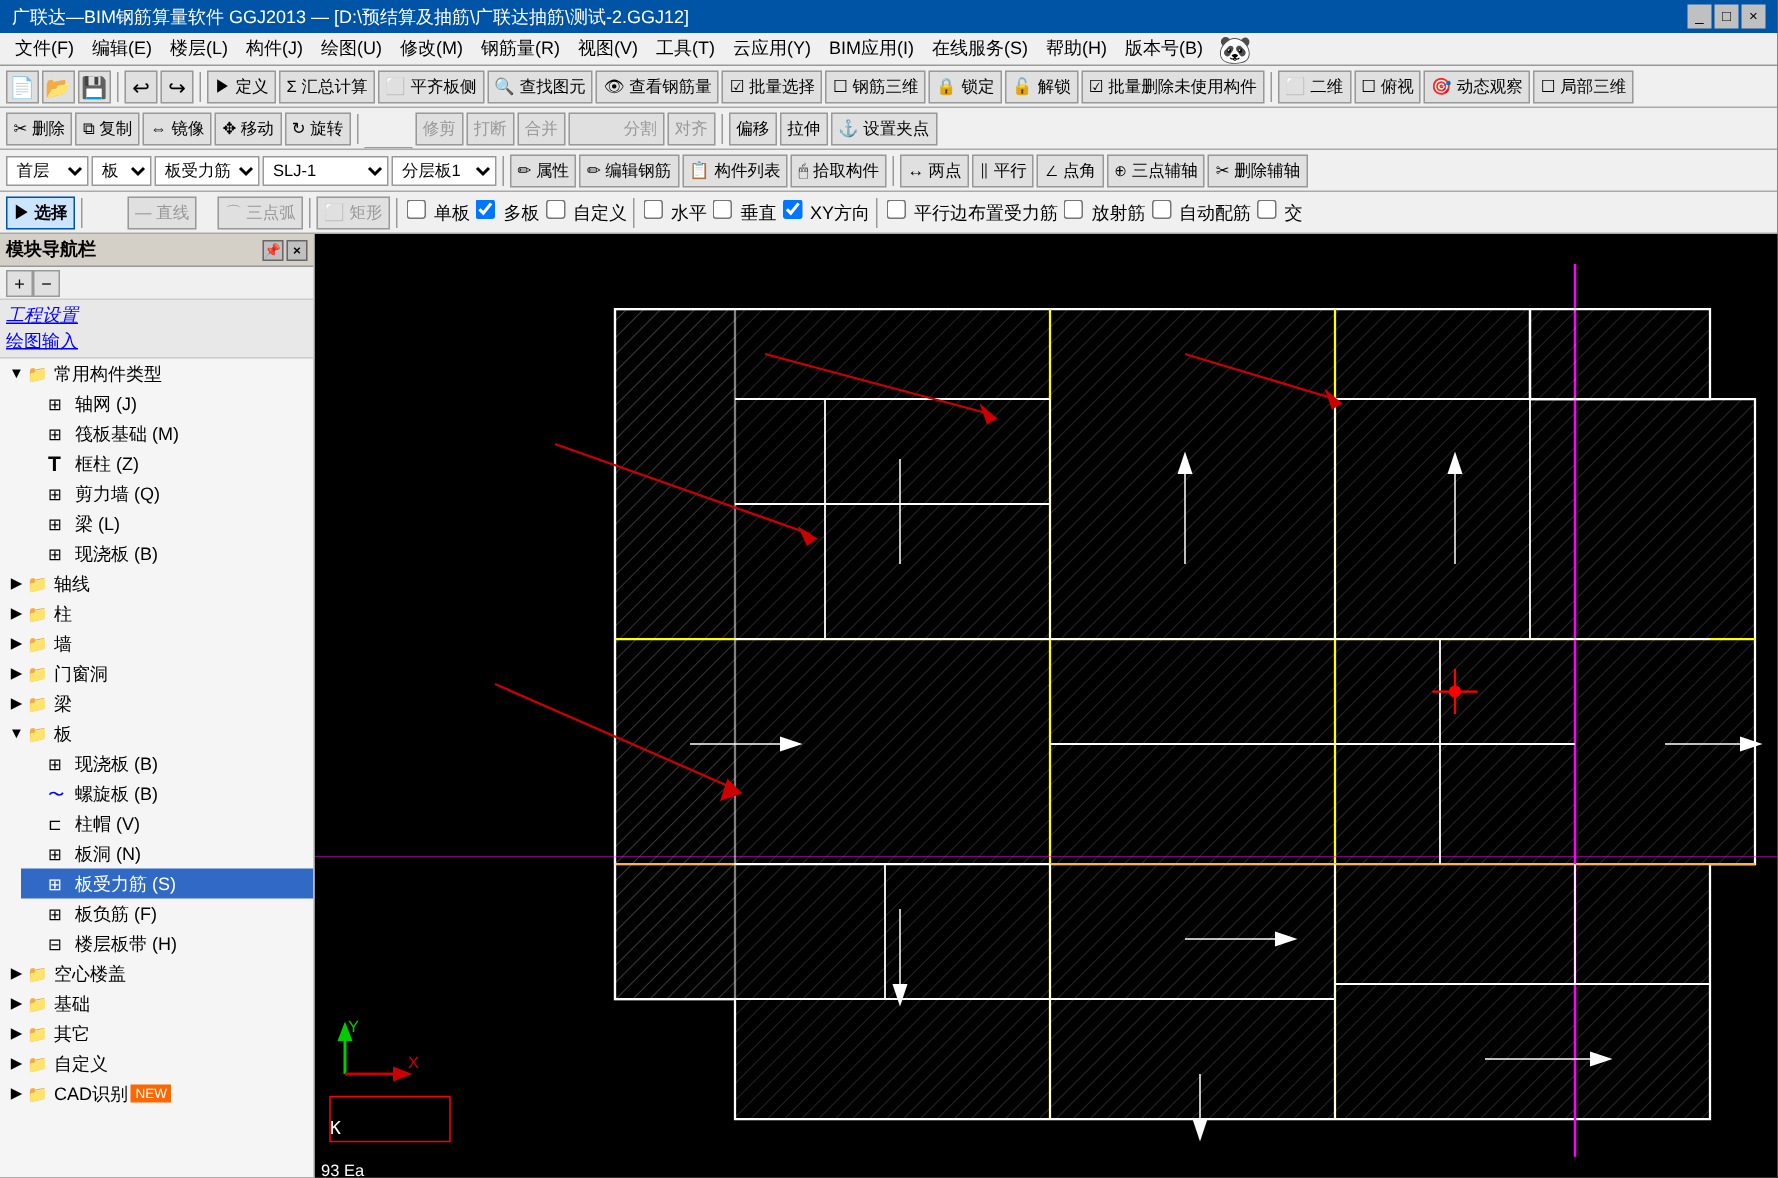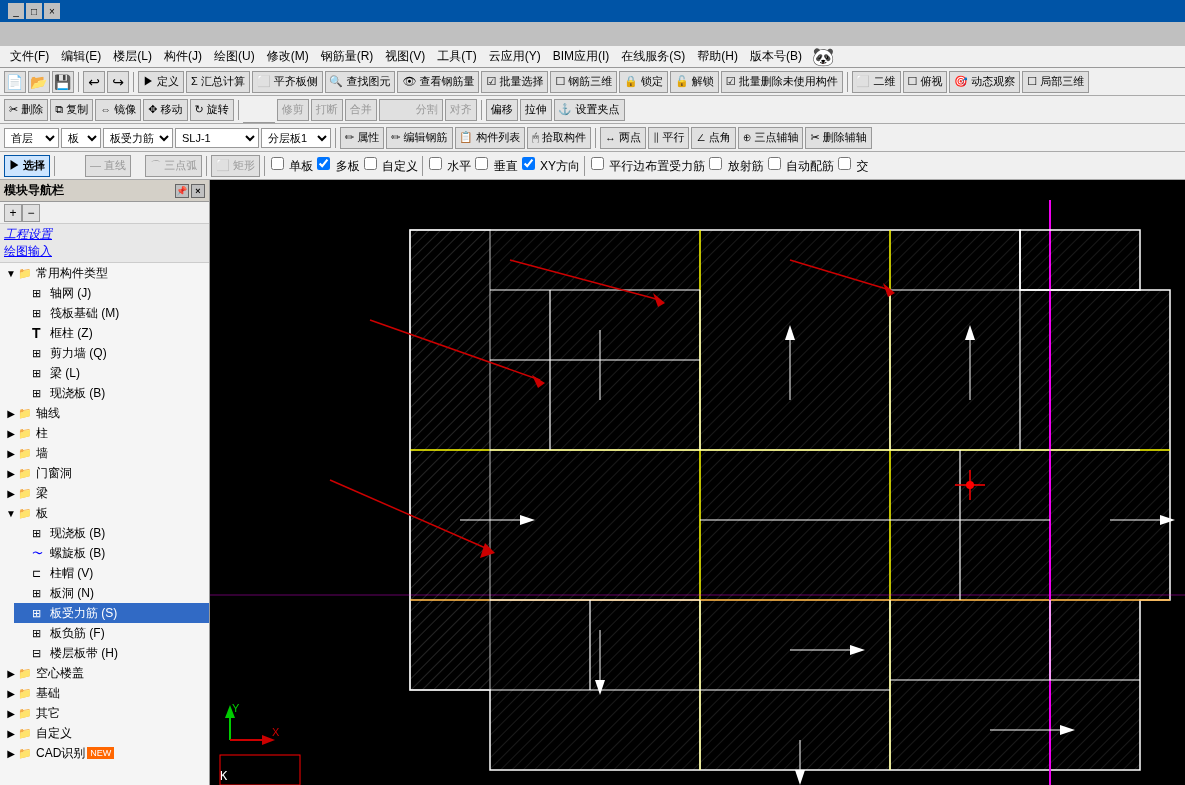--- a/index.html
+++ b/index.html
@@ -36,21 +36,20 @@
 
     
     #menu-bar {
       background: #f0f0f0;
       height: 22px;
       display: flex;
       align-items: center;
       padding: 0 4px;
       border-bottom: 1px solid #999;
       font-size: 12px;
-      margin-top: 24px;
     }
     .menu-item {
       padding: 2px 6px;
       cursor: pointer;
       white-space: nowrap;
     }
 
     
     .toolbar-row {
       background: #f0f0f0;
@@ -192,20 +191,21 @@
       bottom: 4px;
       left: 4px;
       color: white;
       font-size: 11px;
     }
   </style>
 </head>
 <body>
 
 <div id="title-bar">
+  <span class="title-text">广联达—BIM钢筋算量软件 GGJ2013 — [D:\预结算及抽筋\广联达抽筋\测试-2.GGJ12]</span>
   <div class="win-btns">
     <div class="win-btn">_</div>
     <div class="win-btn">□</div>
     <div class="win-btn">×</div>
   </div>
 </div>
 
 <div id="menu-bar">
   <span class="menu-item">文件(F)</span>
   <span class="menu-item">编辑(E)</span>

